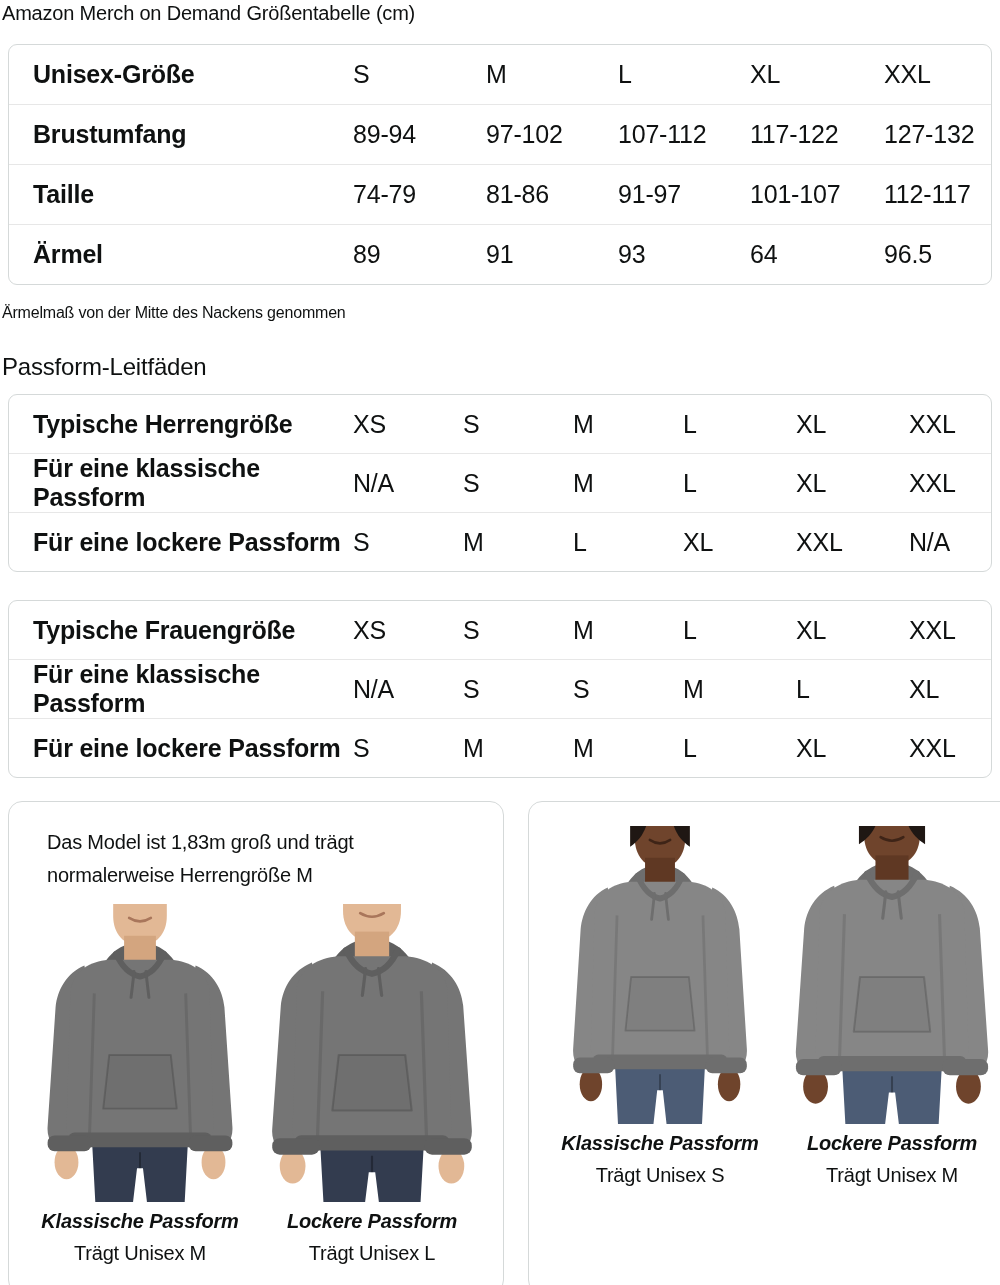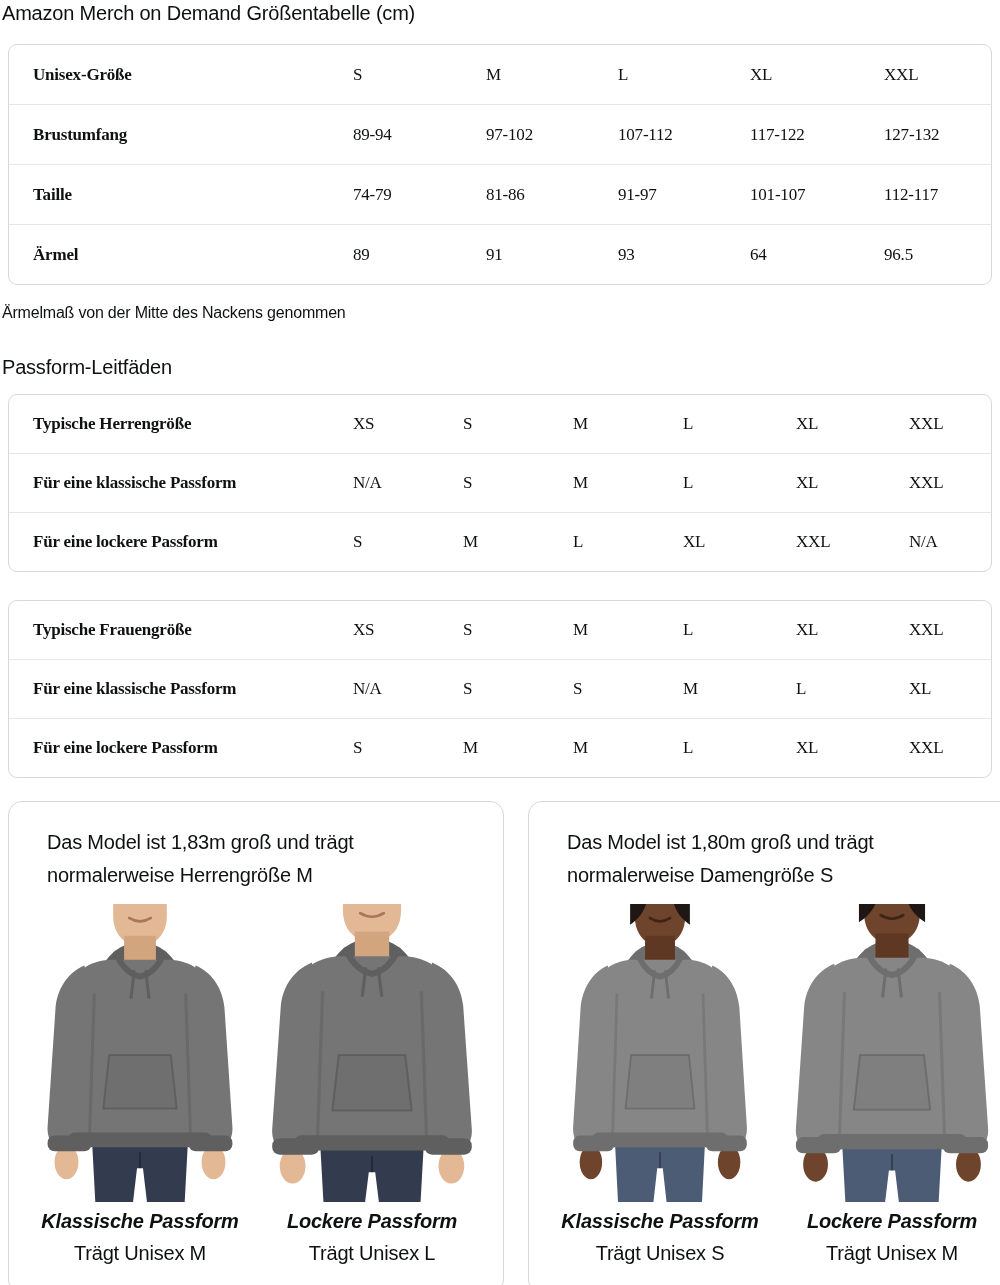--- a/index.html
+++ b/index.html
@@ -13,34 +13,34 @@
 
   .page-title {
     font-size: 20px; font-weight: 400; line-height: 22px;
     margin: 0 0 20px -6px; letter-spacing: -0.2px;
   }
 
   table.data-table {
     width: 100%; table-layout: fixed;
     border-collapse: separate; border-spacing: 0;
     border: 1px solid #D5D9D9; border-radius: 9px;
-    font-size: 17px; letter-spacing: -0.2px; font-family: Liberation Serif, serif;
+    font-size: 25px; letter-spacing: -0.2px;
   }
   .data-table td { padding: 0; vertical-align: middle; border-top: 1px solid #E7E7E7; overflow: hidden; }
   .data-table tr:first-child td { border-top: none; }
   .data-table td.lbl { font-weight: 700; padding-left: 24px; }
   .size-table td { height: 59px; }
   .fit-table td { height: 58px; }
 
   .note {
     font-size: 16px; line-height: 22px;
     margin: 17px 0 12px -6px; letter-spacing: -0.2px;
   }
   .section-heading {
-    font-size: 20px; font-weight: 400; line-height: 24px;
+    font-size: 24px; font-weight: 400; line-height: 24px;
     margin: 31px 0 15px -6px; letter-spacing: -0.2px;
   }
   .fit-table + .fit-table-spacer { height: 28px; }
 
   .cards { display: flex; gap: 24px; margin-top: 23px; }
   .card {
     box-sizing: border-box; flex: 1; height: 493px;
     border: 1px solid #D5D9D9; border-radius: 14px;
     padding: 24px 18px 0; background: #fff;
   }
@@ -249,21 +249,20 @@
           </svg>
           <figcaption>
             <div class="caption-fit">Lockere Passform</div>
             <div class="caption-size">Trägt Unisex L</div>
           </figcaption>
         </figure>
       </div>
     </div>
 
     <div class="card">
-      <p class="card-text">Das Model ist 1,80m groß und trägt normalerweise Damengröße S</p>
       <div class="figures">
         <figure>
           <svg class="model-photo women" viewBox="0 0 220 300">
             <g transform="translate(110,152) scale(0.94,1) translate(-110,-152)">
                 <use href="#fig"></use>
               </g>
           </svg>
           <figcaption>
             <div class="caption-fit">Klassische Passform</div>
             <div class="caption-size">Trägt Unisex S</div>

